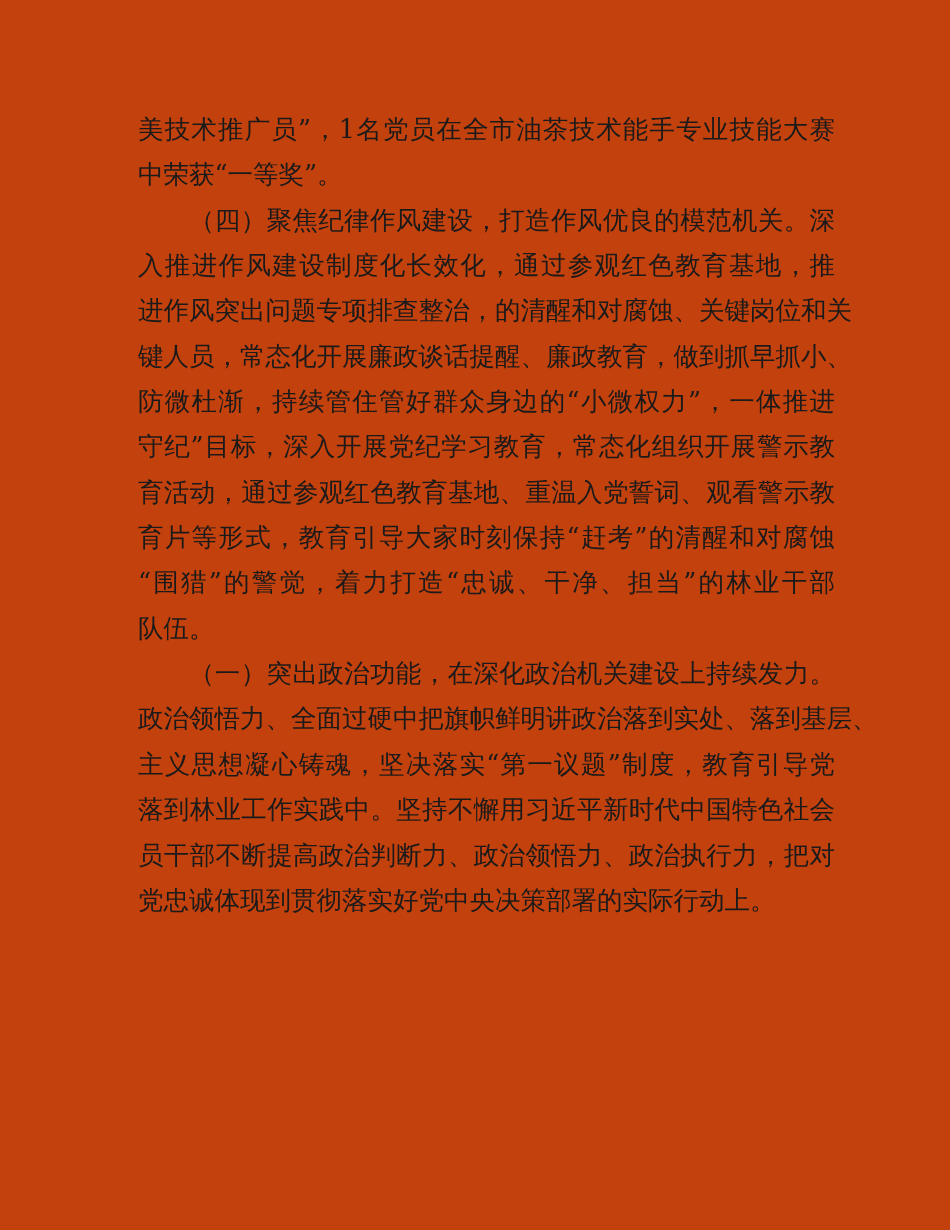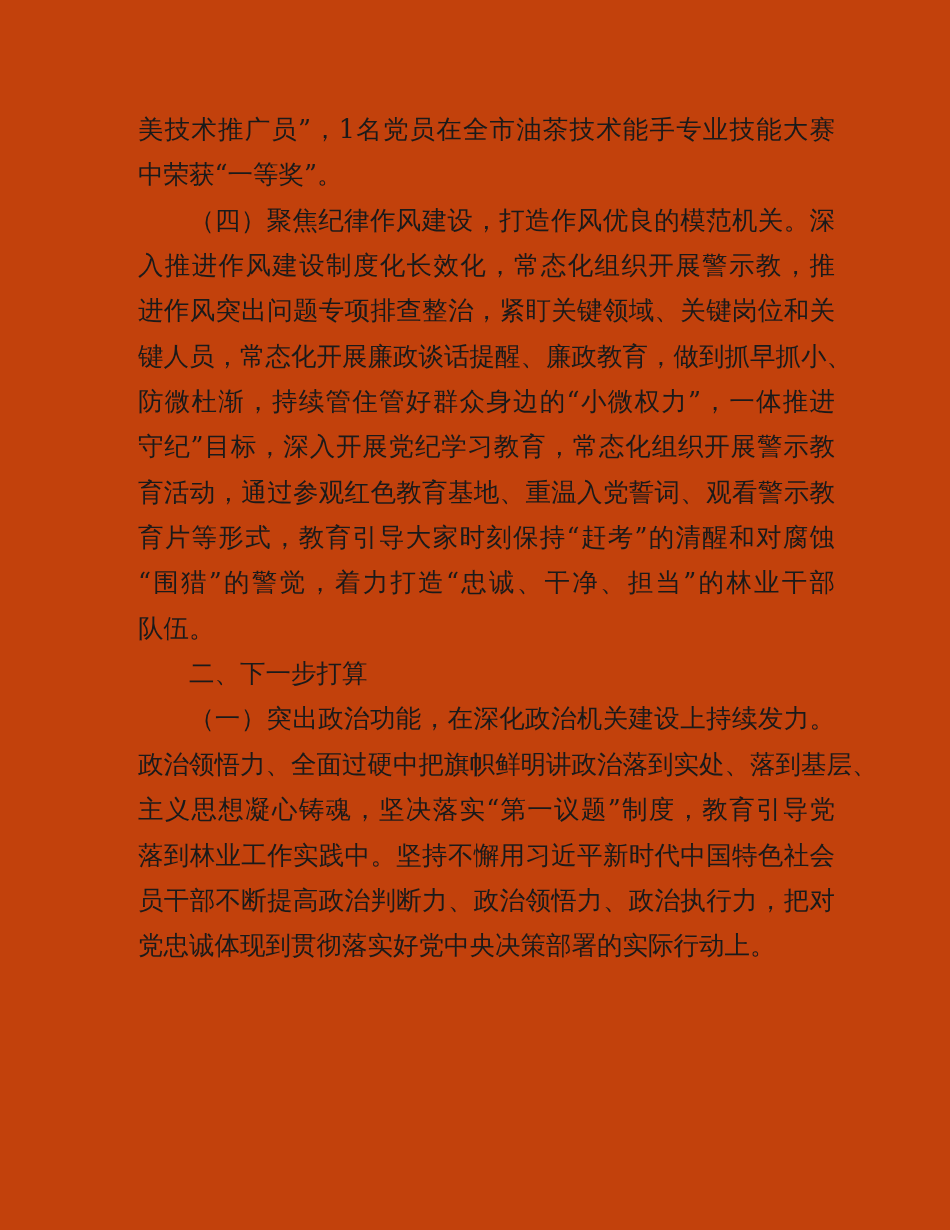--- a/index.html
+++ b/index.html
@@ -38,30 +38,29 @@
   }
 </style>
 </head>
 <body>
 
 <div class="page">
   <div class="text-block">
     <div class="line fill">美技术推广员”，1名党员在全市油茶技术能手专业技能大赛</div>
     <div class="line">中荣获“一等奖”。</div>
     <div class="line fill indent">（四）聚焦纪律作风建设，打造作风优良的模范机关。深</div>
-    <div class="line fill">入推进作风建设制度化长效化，常态化组织开展警示教，推</div>
-    <div class="line fill">进作风突出问题专项排查整治，紧盯关键领域、关键岗位和关</div>
+    <div class="line fill">入推进作风建设制度化长效化，通过参观红色教育基地，推</div>
+    <div class="line fill">进作风突出问题专项排查整治，的清醒和对腐蚀、关键岗位和关</div>
     <div class="line fill">键人员，常态化开展廉政谈话提醒、廉政教育，做到抓早抓小、</div>
     <div class="line fill">防微杜渐，持续管住管好群众身边的“小微权力”，一体推进</div>
     <div class="line fill">守纪”目标，深入开展党纪学习教育，常态化组织开展警示教</div>
     <div class="line fill">育活动，通过参观红色教育基地、重温入党誓词、观看警示教</div>
     <div class="line fill">育片等形式，教育引导大家时刻保持“赶考”的清醒和对腐蚀</div>
     <div class="line fill">“围猎”的警觉，着力打造“忠诚、干净、担当”的林业干部</div>
     <div class="line">队伍。</div>
-    <div class="line indent">二、下一步打算</div>
     <div class="line fill indent">（一）突出政治功能，在深化政治机关建设上持续发力。</div>
     <div class="line fill">政治领悟力、全面过硬中把旗帜鲜明讲政治落到实处、落到基层、</div>
     <div class="line fill">主义思想凝心铸魂，坚决落实“第一议题”制度，教育引导党</div>
     <div class="line fill">落到林业工作实践中。坚持不懈用习近平新时代中国特色社会</div>
     <div class="line fill">员干部不断提高政治判断力、政治领悟力、政治执行力，把对</div>
     <div class="line">党忠诚体现到贯彻落实好党中央决策部署的实际行动上。</div>
   </div>
 </div>
 
 </body></html>

